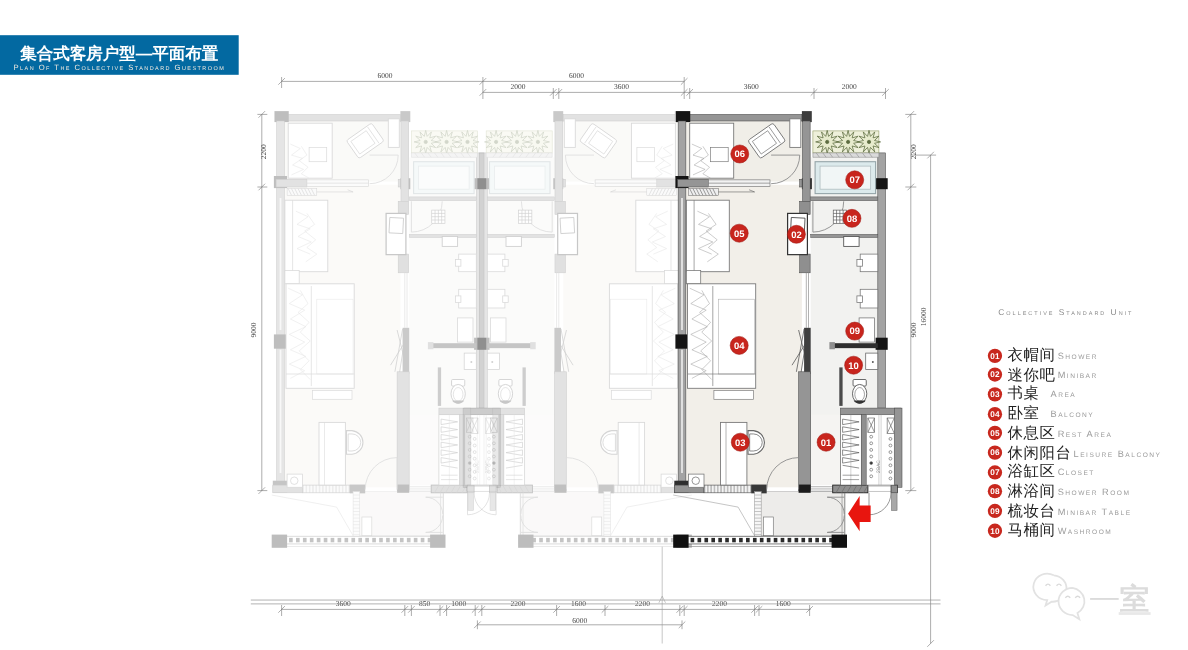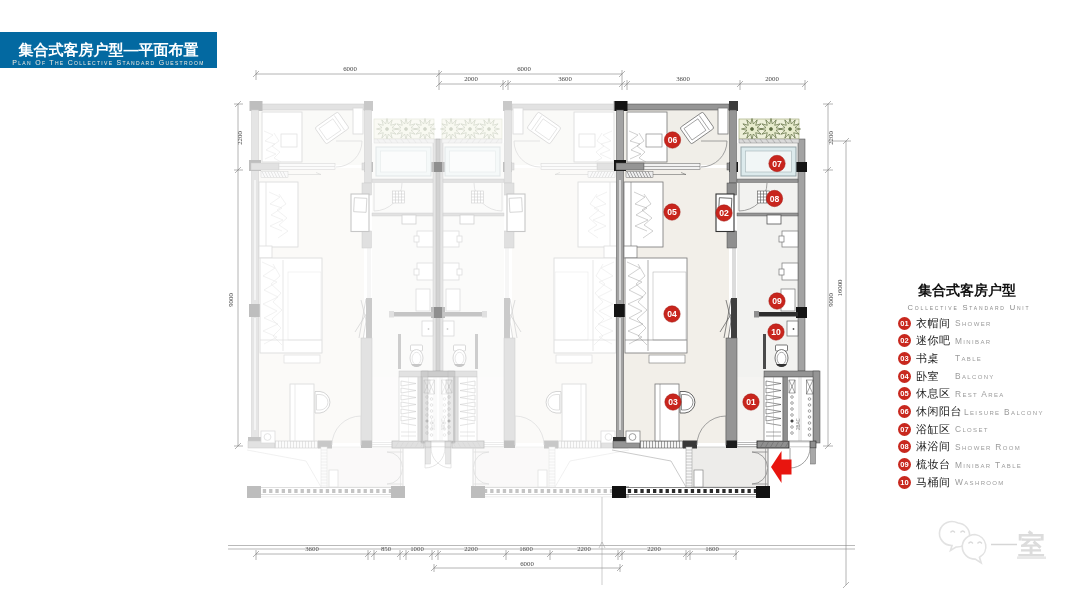--- a/index.html
+++ b/index.html
@@ -4,21 +4,21 @@
 html,body{margin:0;padding:0}
 #page{position:relative;width:1080px;height:591px;background:#fff;font-family:"Liberation Sans",sans-serif;overflow:hidden}
 #banner{position:absolute;left:0;top:32px;width:217px;height:26.5px;padding-top:9.5px;background:#0369a1;color:#fff;text-align:center}
 #banner .cn{font-size:15px;font-weight:bold;letter-spacing:0px;line-height:1;margin-top:0}
 #banner .en{font-size:7px;font-variant:small-caps;letter-spacing:1.3px;color:#f0e9df;margin-top:2px}
 #legend{position:absolute;left:880px;top:276px;width:200px}
 #legend .lt{font-size:14px;font-weight:bold;color:#111;text-align:center;letter-spacing:0px;width:174px;margin-top:5.5px}
 #legend .ls{font-size:7.6px;color:#8a8a8a;text-align:center;letter-spacing:1.8px;margin-top:3px;width:178px;font-variant:small-caps}
 #legend .row{position:absolute;left:18px;height:14px;display:flex;align-items:center}
 #legend .num{width:13px;height:13px;border-radius:50%;background:#c8281e;color:#fff;font-size:7.5px;font-weight:bold;display:flex;align-items:center;justify-content:center;flex:0 0 13px}
-#legend .cnm{font-size:11px;color:#222;margin-left:5px;min-width:37px;white-space:nowrap;letter-spacing:0.5px;margin-right:2px}
+#legend .cnm{font-size:14px;color:#222;margin-left:5px;min-width:37px;white-space:nowrap;letter-spacing:0.5px;margin-right:2px}
 #legend .enm{font-size:8.4px;color:#9b9b9b;letter-spacing:1.35px;white-space:nowrap;font-variant:small-caps}
 svg{position:absolute;left:0;top:0}
 </style></head><body>
 <div id="page">
 
 <div id="banner">
       <div class="cn">集合式客房户型—平面布置</div>
       <div class="en">Plan Of The Collective Standard Guestroom</div>
     </div>
 
@@ -440,36 +440,35 @@
 
 <line x1="991" y1="544.5" x2="1017" y2="544.5" stroke="#d6d6d6" stroke-width="1.5"></line>
 
 <text x="1018" y="554" font-family="Liberation Sans,sans-serif" font-size="27px" font-weight="bold" fill="#dcdcdc" stroke="none">室</text>
 
 <rect x="1017" y="556.5" width="29" height="2.5" fill="#e8e8e8" stroke="none"></rect>
 </g>
 </svg>
 
 <div id="legend">
-<div class="lt">集合式客房户型</div>
 <div class="ls">Collective Standard Unit</div>
 <div class="row" style="top:40px">
         <span class="num">01</span>
         <span class="cnm">衣帽间</span>
         <span class="enm">Shower</span>
       </div>
 <div class="row" style="top:57.7px">
         <span class="num">02</span>
         <span class="cnm">迷你吧</span>
         <span class="enm">Minibar</span>
       </div>
 <div class="row" style="top:75.4px">
         <span class="num">03</span>
         <span class="cnm">书桌</span>
-        <span class="enm">Table</span>
+        <span class="enm">Area</span>
       </div>
 <div class="row" style="top:93.1px">
         <span class="num">04</span>
         <span class="cnm">卧室</span>
         <span class="enm">Balcony</span>
       </div>
 <div class="row" style="top:110.8px">
         <span class="num">05</span>
         <span class="cnm">休息区</span>
         <span class="enm">Rest Area</span>

